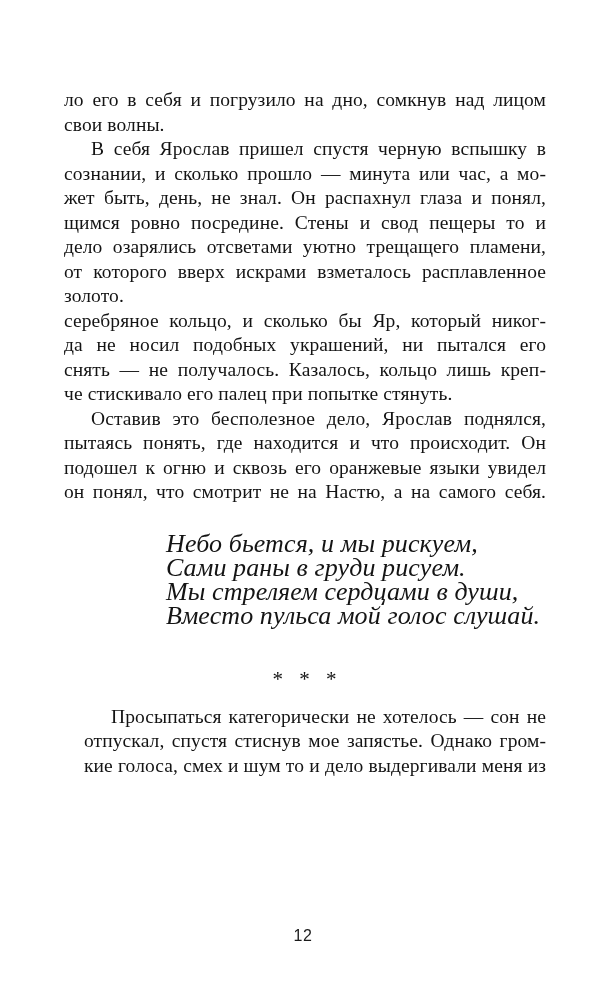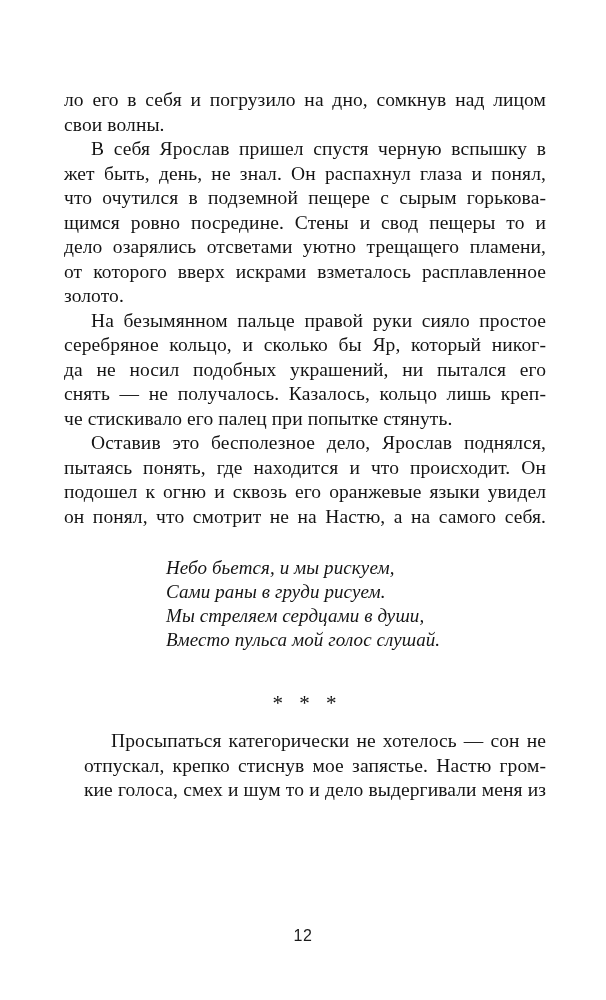--- a/index.html
+++ b/index.html
@@ -29,21 +29,21 @@
   .line { height: 24.5px; }
   
   .j { text-align: justify; text-align-last: justify; }
   
   .l { text-align: left; text-align-last: left; }
   
   .ind { text-indent: 27px; }
   .verse {
     margin: 27px 0 0 102px;
     font-style: italic;
-    font-size: 19px;
+    font-size: 26px;
     line-height: 24px;
   }
   .verse .vline { height: 24px; }
   .separator {
     margin-top: 39px;
     height: 24px;
     line-height: 24px;
     text-align: center;
     font-size: 21px;
     word-spacing: 9px;
@@ -70,30 +70,29 @@
 <div class="page">
   <div class="textblock">
 
     <div class="para">
       <div class="line j">ло его в себя и погрузило на дно, сомкнув над лицом</div>
       <div class="line l">свои волны.</div>
     </div>
 
     <div class="para">
       <div class="line j ind">В себя Ярослав пришел спустя черную вспышку в</div>
+      <div class="line j">сознании, и сколько прошло — минута или час, а мо-</div>
       <div class="line j">жет быть, день, не знал. Он распахнул глаза и понял,</div>
-      <div class="line j">что очутился в подземной пещере с сырым горькова-</div>
       <div class="line j">щимся ровно посредине. Стены и свод пещеры то и</div>
       <div class="line j">дело озарялись отсветами уютно трещащего пламени,</div>
       <div class="line j">от которого вверх искрами взметалось расплавленное</div>
       <div class="line l">золото.</div>
     </div>
 
     <div class="para">
-      <div class="line j ind">На безымянном пальце правой руки сияло простое</div>
       <div class="line j">серебряное кольцо, и сколько бы Яр, который никог-</div>
       <div class="line j">да не носил подобных украшений, ни пытался его</div>
       <div class="line j">снять — не получалось. Казалось, кольцо лишь креп-</div>
       <div class="line l">че стискивало его палец при попытке стянуть.</div>
     </div>
 
     <div class="para">
       <div class="line j ind">Оставив это бесполезное дело, Ярослав поднялся,</div>
       <div class="line j">пытаясь понять, где находится и что происходит. Он</div>
       <div class="line j">подошел к огню и сквозь его оранжевые языки увидел</div>
@@ -104,20 +103,20 @@
       <div class="vline">Небо бьется, и мы рискуем,</div>
       <div class="vline">Сами раны в груди рисуем.</div>
       <div class="vline">Мы стреляем сердцами в души,</div>
       <div class="vline">Вместо пульса мой голос слушай.</div>
     </div>
 
     <div class="separator">* * *</div>
 
     <div class="para closing">
       <div class="line j ind">Просыпаться категорически не хотелось — сон не</div>
-      <div class="line j">отпускал, крепко стиснув мое запястье. Настю гром-</div>
+      <div class="line j">отпускал, спустя стиснув мое запястье. Однако гром-</div>
       <div class="line j">кие голоса, смех и шум то и дело выдергивали меня из</div>
     </div>
 
   </div>
 
   <div class="pagenum">12</div>
 </div>
 
 </body></html>

